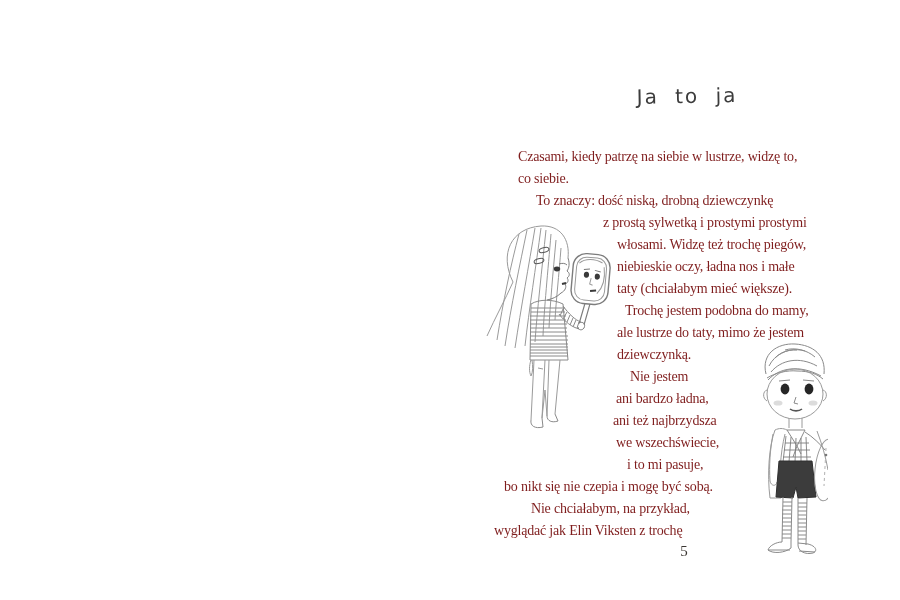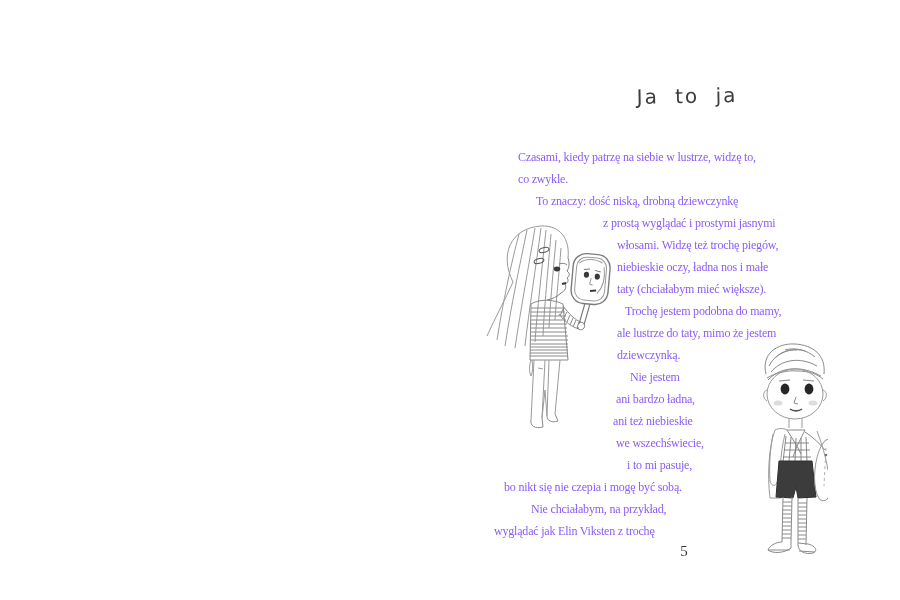--- a/index.html
+++ b/index.html
@@ -7,50 +7,50 @@
     position:relative;width:828px;height:600px;background:#ffffff;overflow:hidden;
     font-family:"Liberation Serif",serif;color:#322e2a;
   }
   .title{
     position:absolute;left:607px;top:84px;width:160px;text-align:center;
     font-family:"DejaVu Sans",sans-serif;font-size:20px;font-weight:400;
     letter-spacing:2px;word-spacing:8px;color:#3c3c3c;transform:rotate(-1deg);
   }
   .line{
     position:absolute;white-space:nowrap;height:22px;line-height:22px;
-    font-size:12px;letter-spacing:-0.2px;color:#8b5cf6;
+    font-size:14px;letter-spacing:-0.2px;color:#7f1d1d;
   }
   .page-number{
     position:absolute;left:672px;top:543px;width:24px;text-align:center;
     font-size:15px;color:#3a3632;
   }
   .illus{position:absolute;}
   svg{display:block;}
 </style>
 </head>
 <body>
 
 <div class="stage">
 
   <div class="title">Ja to ja</div>
 
   <div>
     <span class="line" style="left:518px;top:146px">Czasami, kiedy patrzę na siebie w lustrze, widzę to,</span>
-    <span class="line" style="left:518px;top:168px">co zwykle.</span>
+    <span class="line" style="left:518px;top:168px">co siebie.</span>
     <span class="line" style="left:536px;top:190px">To znaczy: dość niską, drobną dziewczynkę</span>
-    <span class="line" style="left:603px;top:212px">z prostą wyglądać i prostymi jasnymi</span>
+    <span class="line" style="left:603px;top:212px">z prostą sylwetką i prostymi prostymi</span>
     <span class="line" style="left:617px;top:234px">włosami. Widzę też trochę piegów,</span>
     <span class="line" style="left:617px;top:256px">niebieskie oczy, ładna nos i małe</span>
     <span class="line" style="left:617px;top:278px">taty (chciałabym mieć większe).</span>
     <span class="line" style="left:625px;top:300px">Trochę jestem podobna do mamy,</span>
     <span class="line" style="left:617px;top:322px">ale lustrze do taty, mimo że jestem</span>
     <span class="line" style="left:617px;top:344px">dziewczynką.</span>
     <span class="line" style="left:630px;top:366px">Nie jestem</span>
     <span class="line" style="left:616px;top:388px">ani bardzo ładna,</span>
-    <span class="line" style="left:613px;top:410px">ani też niebieskie</span>
+    <span class="line" style="left:613px;top:410px">ani też najbrzydsza</span>
     <span class="line" style="left:616px;top:432px">we wszechświecie,</span>
     <span class="line" style="left:627px;top:454px">i to mi pasuje,</span>
     <span class="line" style="left:504px;top:476px">bo nikt się nie czepia i mogę być sobą.</span>
     <span class="line" style="left:531px;top:498px">Nie chciałabym, na przykład,</span>
     <span class="line" style="left:494px;top:520px">wyglądać jak Elin Viksten z trochę</span>
   </div>
 
   <div class="illus" style="left:483px;top:220px">
     <svg width="130" height="215" viewBox="0 0 130 215" fill="none">
       <g stroke="#9a9a9a" stroke-width="1">

